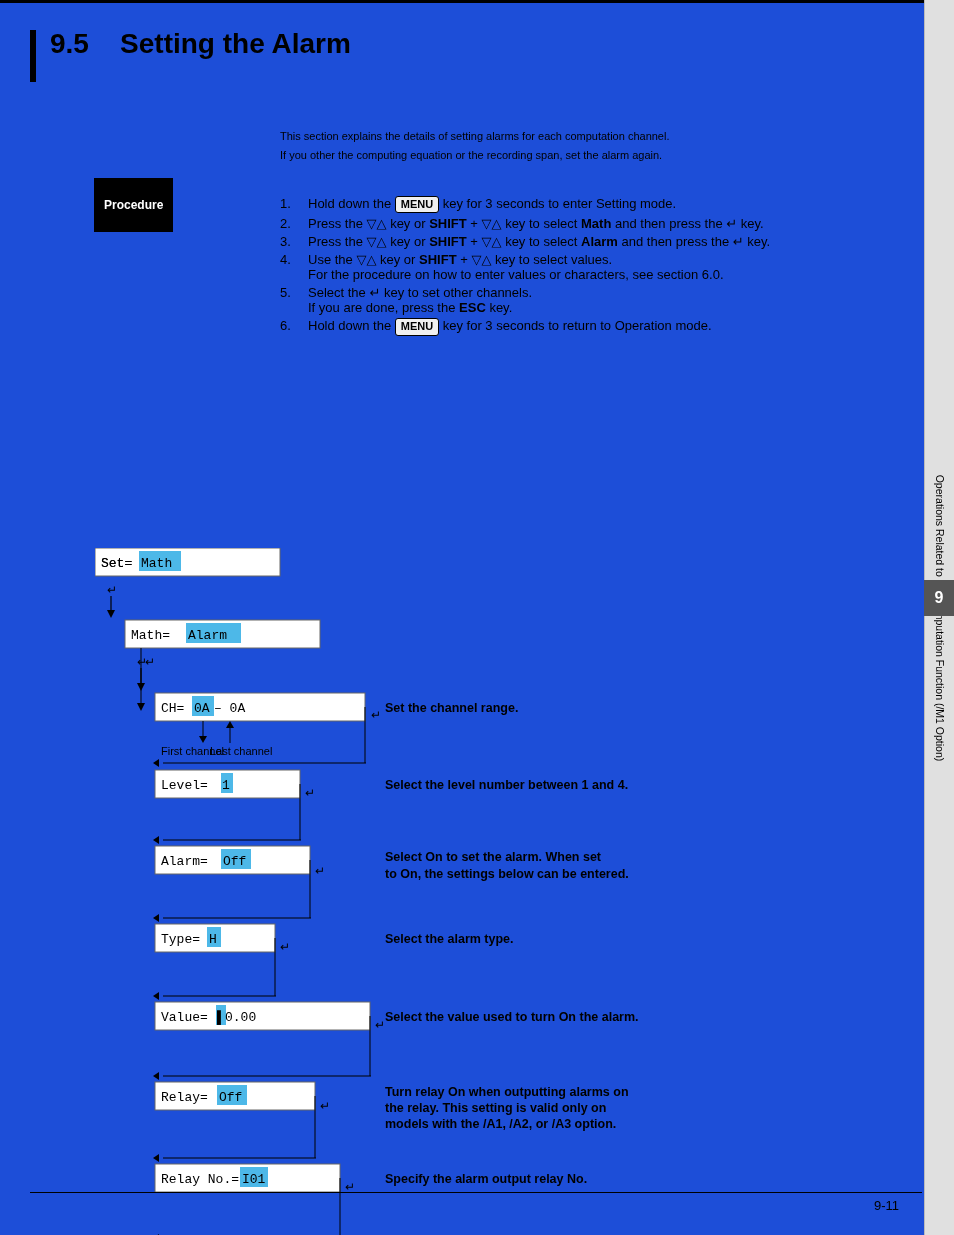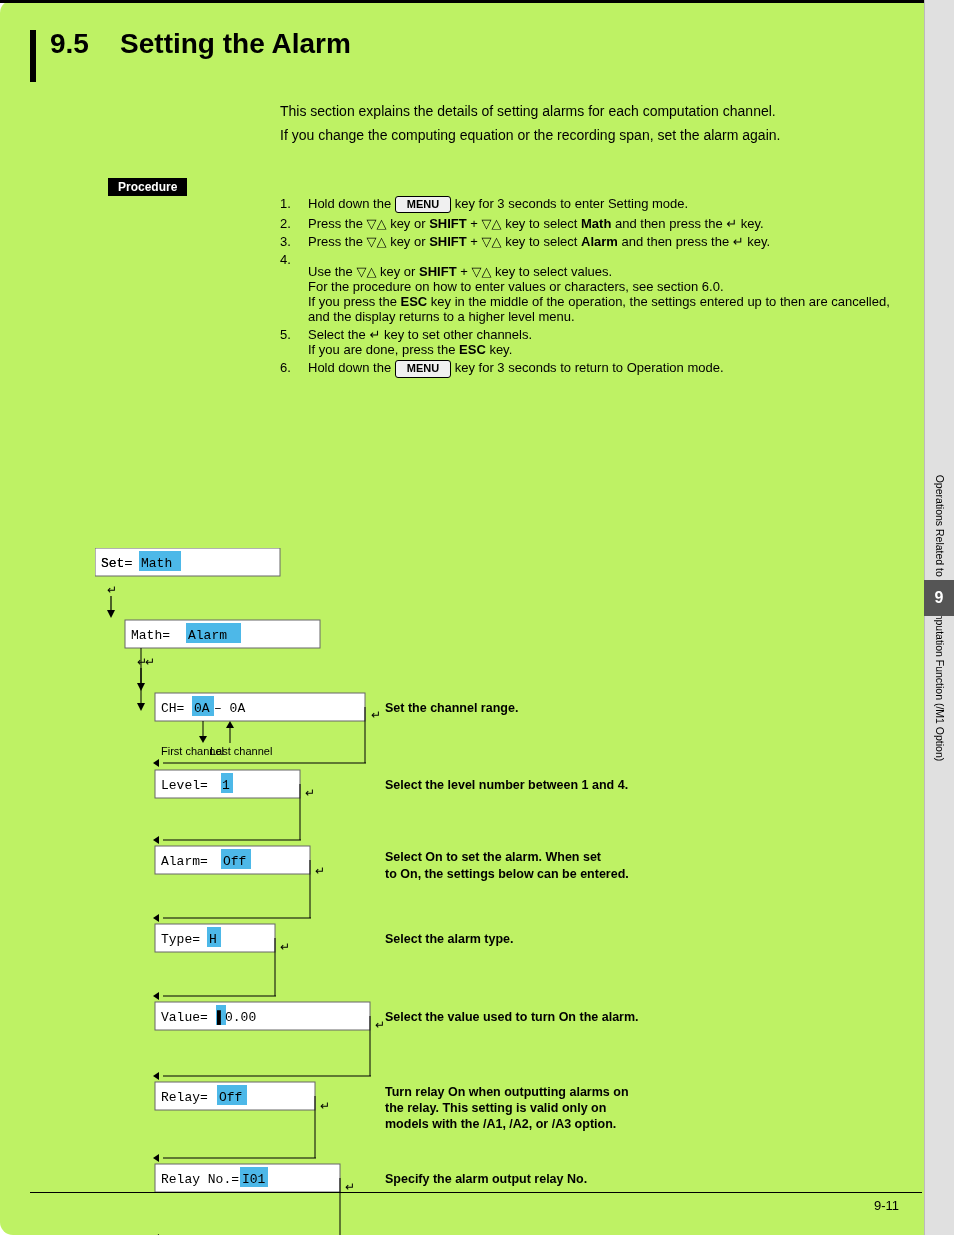--- a/index.html
+++ b/index.html
@@ -10,22 +10,21 @@
       min-height: 1235px;
       position: relative;
       color: #000;
     }
 
     .page-container {
       width: 954px;
       min-height: 1235px;
       position: relative;
       padding: 0;
-      background: #bef264;
-      border-radius: 13px;
+      background: #1d4ed8;
     }
 
     
     .top-border {
       width: 100%;
       height: 3px;
       background: #000;
       position: absolute;
       top: 0;
       left: 0;
@@ -49,21 +48,21 @@
       font-size: 28px;
       font-weight: bold;
       color: #000;
     }
 
     
     .key-box {
       display: inline-block;
       border: 1px solid #000;
       border-radius: 3px;
-      padding: 0px 11px;
+      padding: 0px 5px;
       font-size: 11px;
       font-weight: bold;
       background: #f0f0f0;
       line-height: 1.4;
     }
 
     .bold { font-weight: bold; }
   </style>
 </head>
 <body>
@@ -71,26 +70,26 @@
 <div class="page-container">
   <div class="top-border"></div>
 
   <div class="left-accent"></div>
 
   <div class="section-heading">
     <span>9.5</span>&nbsp;&nbsp;&nbsp;
     <span>Setting the Alarm</span>
   </div>
 
-  <div style="position:absolute; top:100px; left:280px; right:55px; font-size:14px; line-height:1.7;">
+  <div style="position:absolute; top:127px; left:280px; right:55px; font-size:11px; line-height:1.7;">
     <div>This section explains the details of setting alarms for each computation channel.</div>
-    <div>If you change the computing equation or the recording span, set the alarm again.</div>
-  </div>
-
-  <div style="position:absolute; top:178px; left:108px; background:#000; color:#fff; font-size:12px; font-weight:bold; padding:2px 10px;">Procedure</div>
+    <div>If you other the computing equation or the recording span, set the alarm again.</div>
+  </div>
+
+  <div style="position:absolute; top:178px; left:94px; background:#000; color:#fff; font-size:12px; font-weight:bold; padding:20px 10px;">Procedure</div>
 
   <div style="position:absolute; top:196px; left:280px; right:55px; font-size:13px;">
 
     <div style="display:flex; margin-bottom:3px;">
       <span style="min-width:28px;">1.</span>
       <span>Hold down the <span class="key-box">MENU</span> key for 3 seconds to enter Setting mode.</span>
     </div>
 
     <div style="display:flex; margin-bottom:3px;">
       <span style="min-width:28px;">2.</span>
@@ -98,23 +97,22 @@
     </div>
 
     <div style="display:flex; margin-bottom:3px;">
       <span style="min-width:28px;">3.</span>
       <span>Press the ▽△ key or <span class="bold">SHIFT</span> + ▽△ key to select <span class="bold">Alarm</span> and then press the ↵ key.</span>
     </div>
 
     <div style="display:flex; margin-bottom:3px;">
       <span style="min-width:28px;">4.</span>
       <div>
-        <div style="margin-left:0px;margin-top:12px;">Use the ▽△ key or <span class="bold">SHIFT</span> + ▽△ key to select values.</div>
+        <div style="margin-left:0px;">Use the ▽△ key or <span class="bold">SHIFT</span> + ▽△ key to select values.</div>
         <div>For the procedure on how to enter values or characters, see section 6.0.</div>
-        <div>If you press the <span class="bold">ESC</span> key in the middle of the operation, the settings entered up to then are cancelled, and the display returns to a higher level menu.</div>
       </div>
     </div>
 
     <div style="display:flex; margin-bottom:3px;">
       <span style="min-width:28px;">5.</span>
       <div>
         <div>Select the ↵ key to set other channels.</div>
         <div>If you are done, press the <span class="bold">ESC</span> key.</div>
       </div>
     </div>

